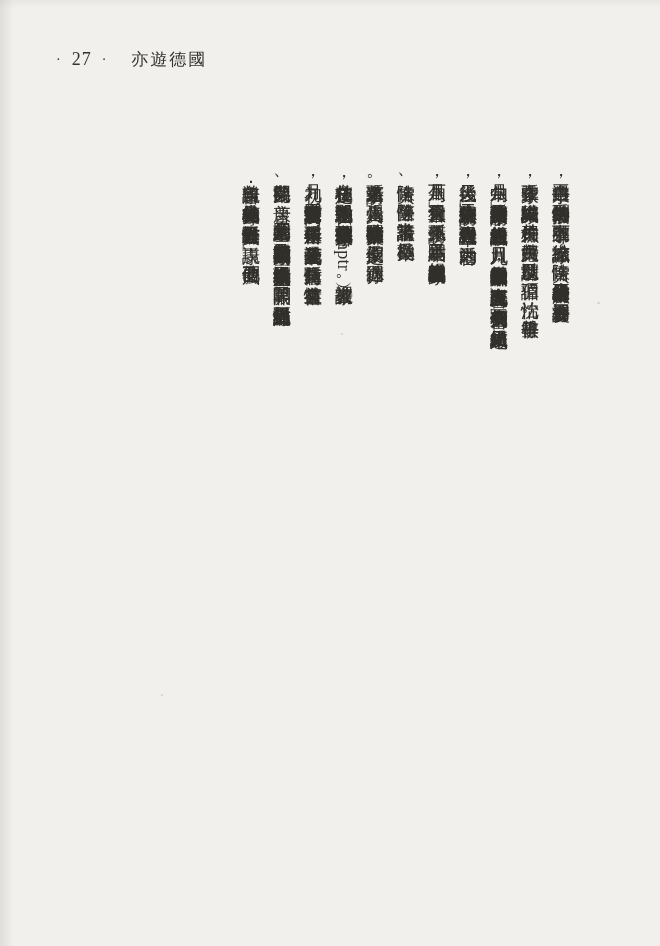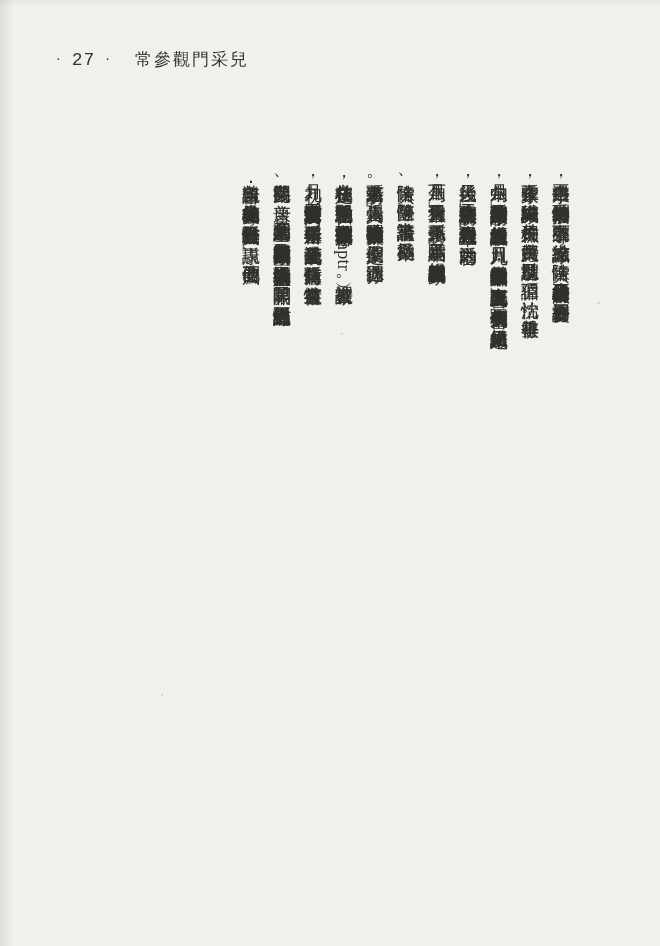--- a/index.html
+++ b/index.html
@@ -42,21 +42,21 @@
     gap: 10px;
     font-size: 17px;
     color: #35332e;
     letter-spacing: 1px;
   }
   .running-head .dot {
     font-size: 14px;
     line-height: 1;
   }
   .running-head .folio {
-    font-family: Liberation Mono, monospace;
+    font-family: Liberation Serif, serif;
     font-size: 18px;
   }
   .running-head .book-title {
     margin-left: 14px;
     letter-spacing: 2px;
   }
   .vbody {
     position: absolute;
     top: 152px;
     right: 86px;
@@ -85,21 +85,21 @@
 </style>
 </head>
 <body>
 
 <div class="page">
 
   <div class="running-head">
     <span class="dot">·</span>
     <span class="folio">27</span>
     <span class="dot">·</span>
-    <span class="book-title">常參觀門采兒</span>
+    <span class="book-title">亦遊德國</span>
   </div>
 
   <div class="vbody">
       <p class="para">再遇宗白華，受到宗的熱情接待。在宗的引導下，結識徐志摩、陳寅恪、俞大維及楊度的兩公子楊公庶、楊公召等許多朋友。</p>
       <p class="para">在張季才家，結識朱家驊夫婦、黃伯樵夫婦、黃應白夫婦，以及胡世譯、譚伯羽、沈怡、曾垂祺等。</p>
       <p class="para">八月中旬，「天狗會」的特使謝壽康（項彭）來訪，並報告該會組織的經過；八月九日，幾個留學生在巴黎咖啡館談天，有人説上海既然有「天馬會」，我們何不來個「天狗會」？結果便組織起來。</p>
       <p class="para">幾天後，「天狗會」「駐德公使」朱一洲來訪。詳告「天狗會」組織章程、活動内容。</p>
       <p class="para">八月下旬，「天狗會」會員常玉、孫佩蒼來訪，爲了表示團結，並組織成小型伙食團在家開伙。</p>
       <p class="para">陳寅恪、陳登恪等，常來談詩論畫，極爲歡樂。</p>
       <p class="para">張道藩慕名來訪。張爲貴州人，時在英國倫敦大學美術部學畫。乘假期之便，亦遊德國。</p>

